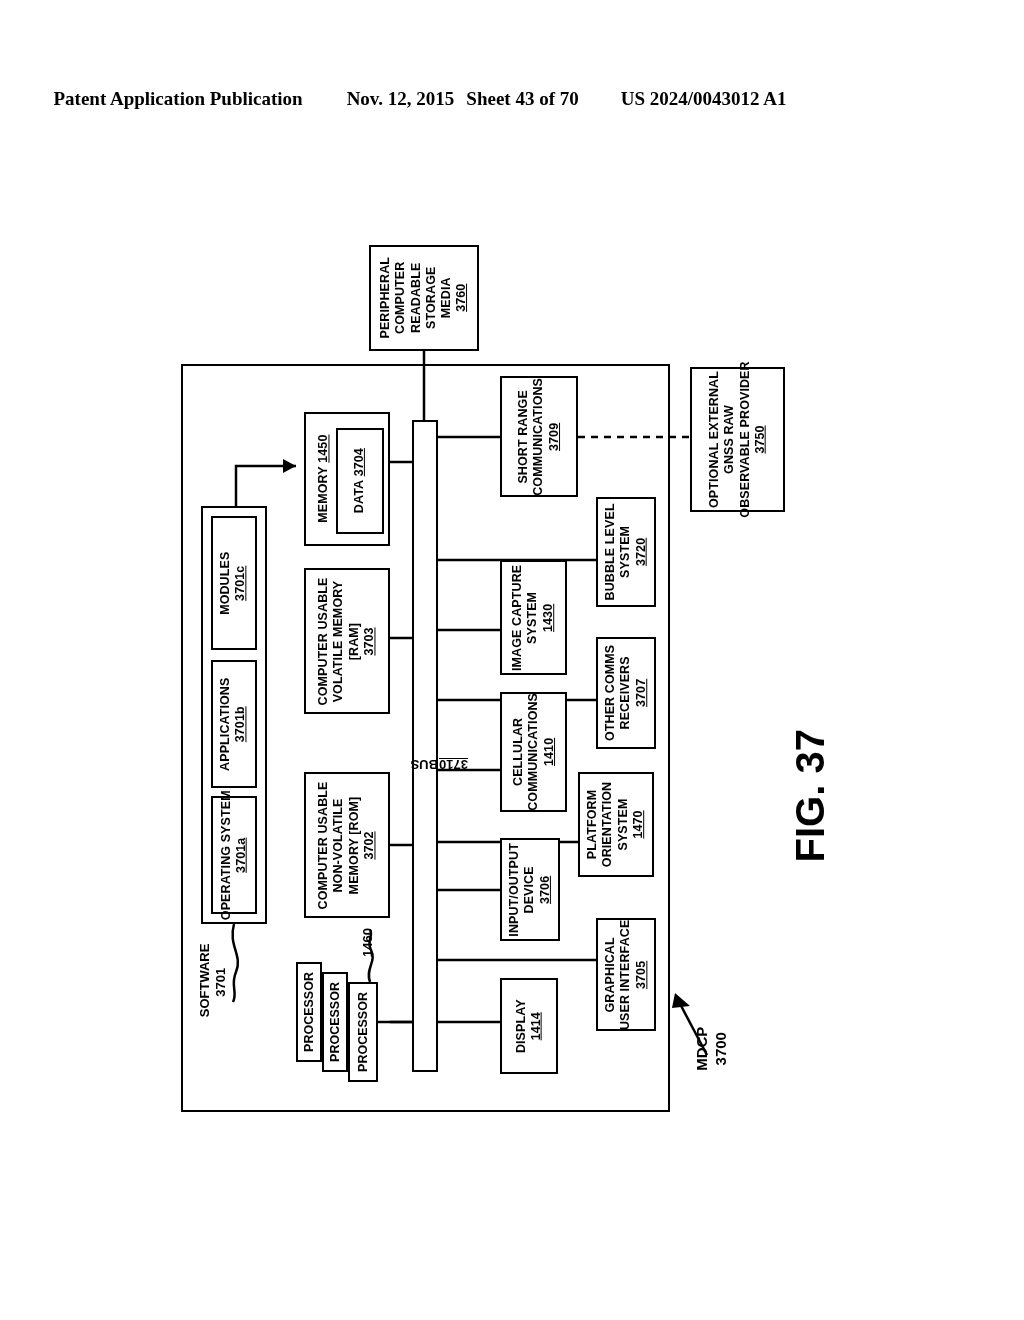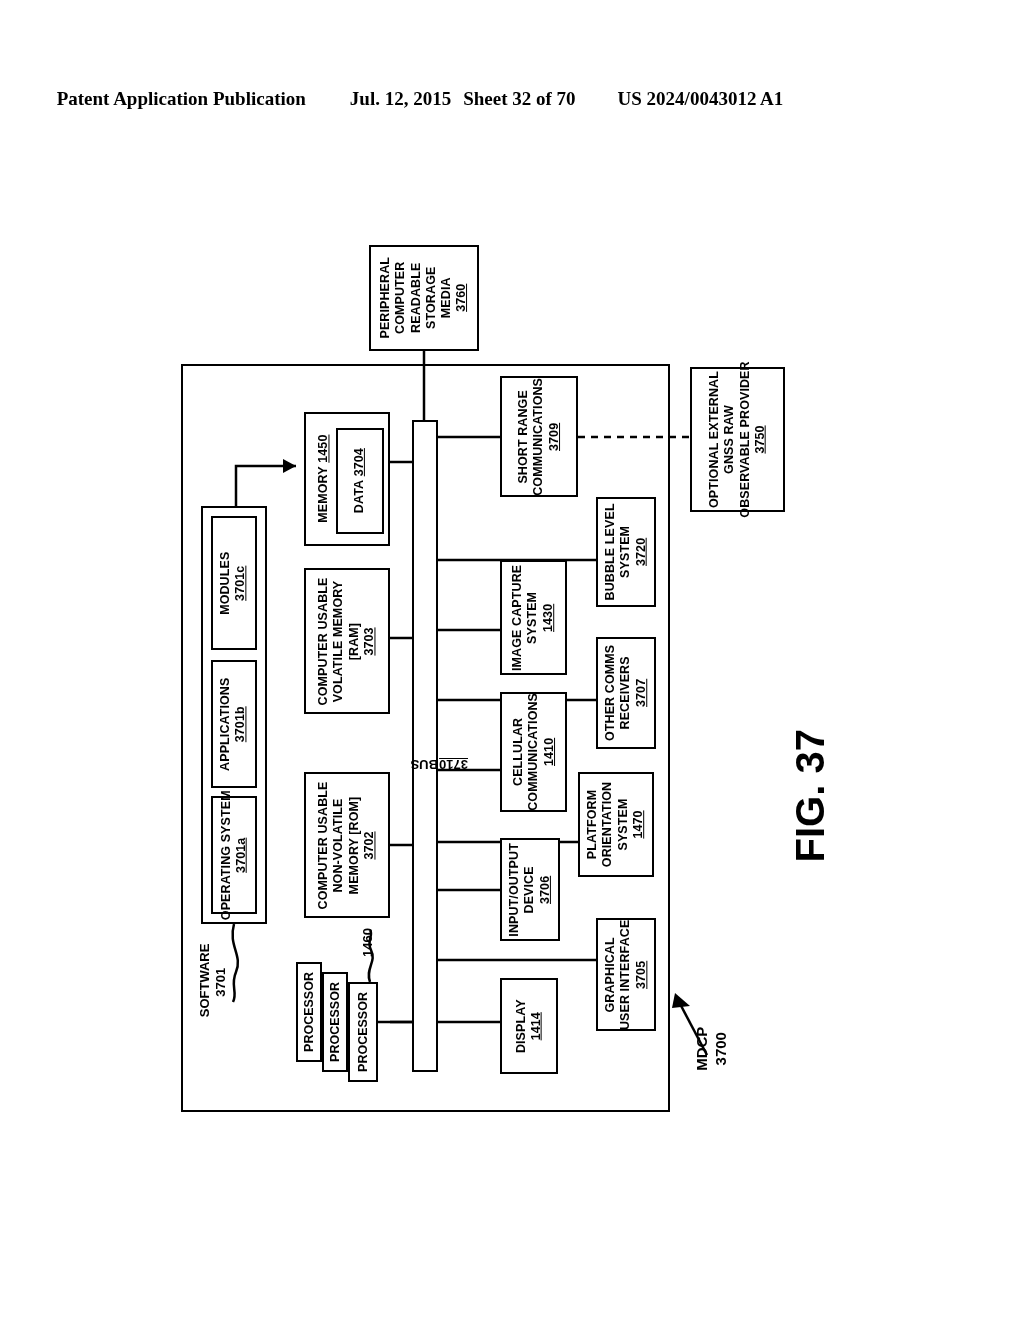--- a/index.html
+++ b/index.html
@@ -89,22 +89,22 @@
   .proc .lbl{ transform:rotate(-90deg); white-space:nowrap; font-weight:bold; font-size:12.5px;}
 
   svg.overlay{ position:absolute; left:0; top:0; width:1024px; height:1320px; z-index:8; pointer-events:none;}
   svg.underlay{ position:absolute; left:0; top:0; width:1024px; height:1320px; z-index:3; pointer-events:none;}
 </style>
 </head>
 <body>
 
 <div id="page-header">
   <span class="h-pub">Patent Application Publication</span>
-  <span class="h-date">Jul. 12, 2015</span>
-  <span class="h-sheet">Sheet 32 of 70</span>
+  <span class="h-date">Nov. 12, 2015</span>
+  <span class="h-sheet">Sheet 43 of 70</span>
   <span class="h-num">US 2024/0043012 A1</span>
 </div>
 
 <div id="fig">
 
   <svg class="underlay">
     <g stroke="#000" stroke-width="2.5" fill="none">
 
       <line x1="424" y1="351" x2="424" y2="420"></line>
 

